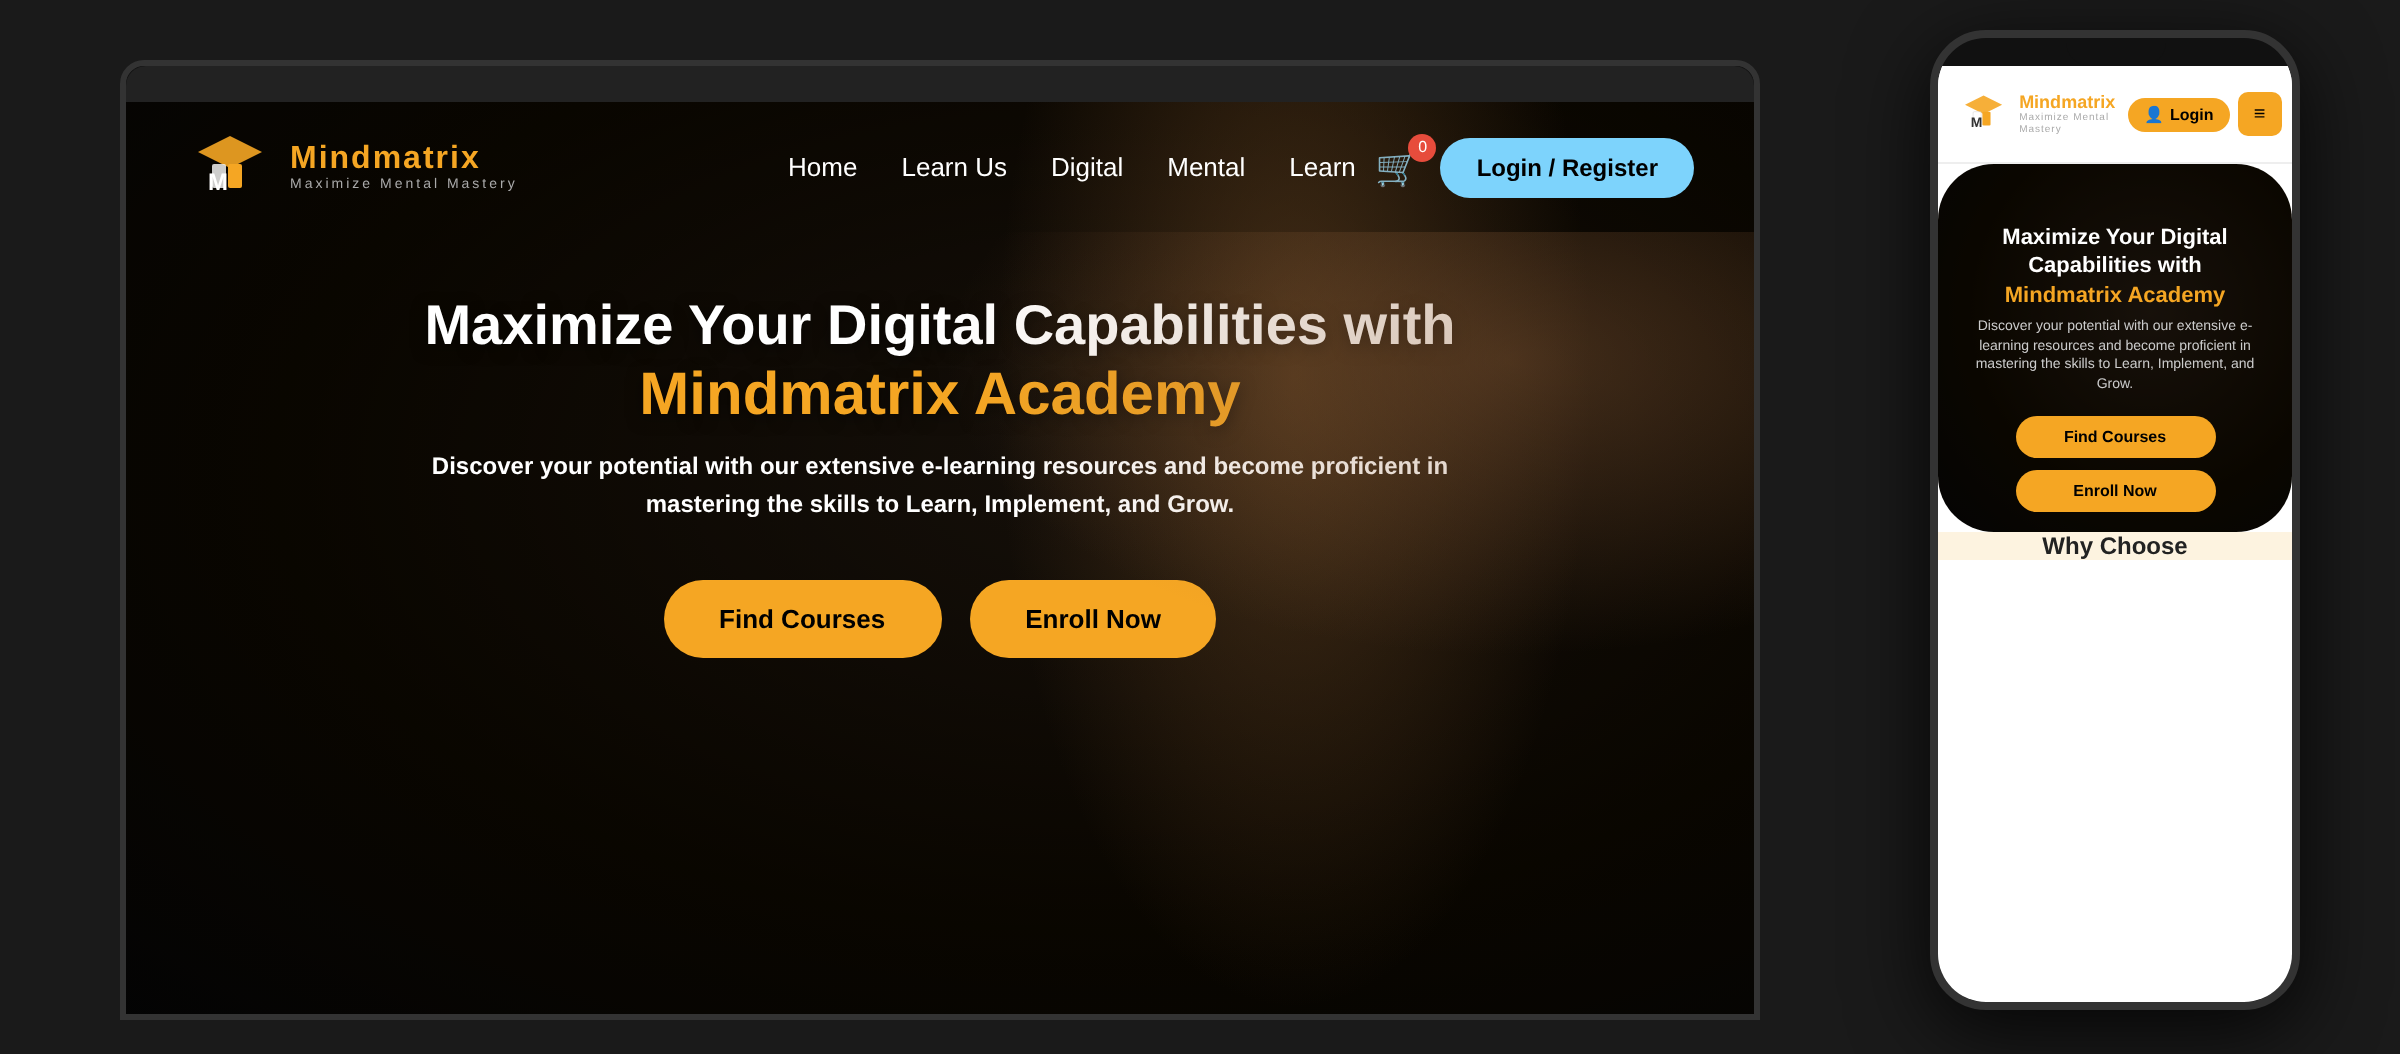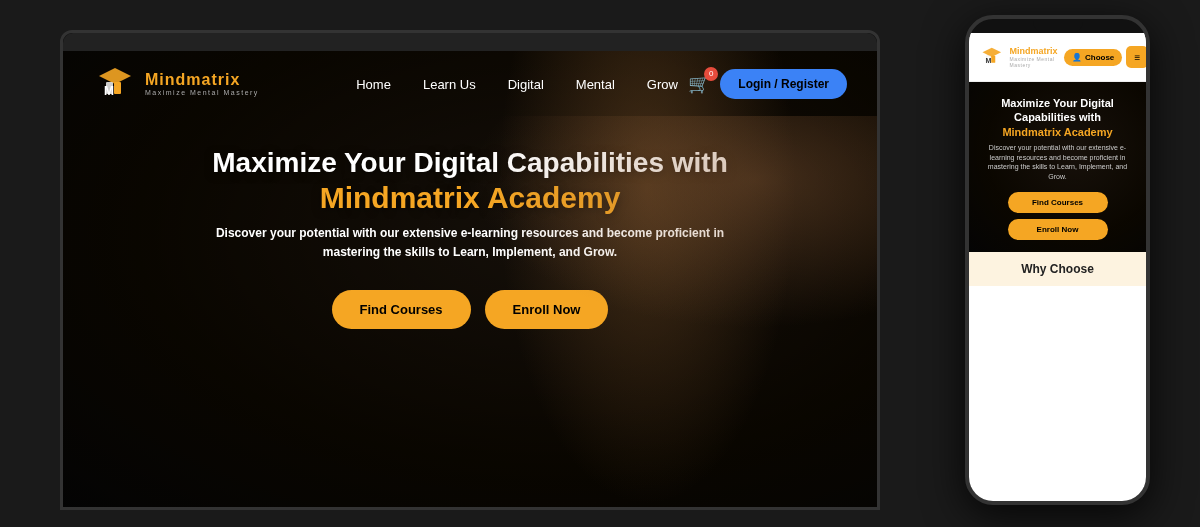--- a/index.html
+++ b/index.html
@@ -98,21 +98,21 @@
 
     .logo-subtitle {
       font-size: 7px;
       color: #aaa;
       letter-spacing: 1.5px;
     }
 
     .nav-links {
       display: flex;
       align-items: center;
-      gap: 32px;
+      gap: 22px;
       list-style: none;
     }
 
     .nav-links li a {
       color: #fff;
       text-decoration: none;
       font-size: 13px;
       font-weight: 500;
       transition: color 0.2s;
     }
@@ -132,21 +132,21 @@
       font-size: 8px;
       width: 14px;
       height: 14px;
       border-radius: 50%;
       display: flex;
       align-items: center;
       justify-content: center;
     }
 
     .login-btn {
-      background: #3b82f6;
+      background: #7dd3fc;
       color: #000;
       border: none;
       padding: 8px 18px;
       border-radius: 25px;
       font-size: 12px;
       font-weight: 700;
       cursor: pointer;
       white-space: nowrap;
     }
 
@@ -300,25 +300,26 @@
       font-weight: 700;
       cursor: pointer;
       display: flex;
       align-items: center;
       justify-content: center;
     }
 
     
     .mobile-hero {
       position: relative;
-      padding: 14px 10px 10px;
+      padding: 30px 10px 10px;
       background: linear-gradient(rgba(0,0,0,0.6), rgba(0,0,0,0.6)),
         radial-gradient(ellipse at 60% 40%, #3a2a1a 0%, #1a1000 60%, #0a0a0a 100%);
       min-height: 170px;
       overflow: hidden;
+      border-radius: 28px;
     }
 
     .mobile-hero-title {
       font-size: 11px;
       font-weight: 900;
       color: #fff;
       line-height: 1.3;
       margin-bottom: 4px;
       text-align: center;
     }
@@ -351,21 +352,20 @@
       font-size: 8px;
       font-weight: 700;
       cursor: pointer;
       width: 100px;
       text-align: center;
     }
 
     
     .mobile-why {
       background: #fdf3e0;
-      padding: 10px;
     }
 
     .mobile-why-title {
       font-size: 12px;
       font-weight: 900;
       color: #222;
       text-align: center;
     }
 
     
@@ -416,21 +416,21 @@
           </div>
           <div class="logo-subtitle">Maximize Mental Mastery</div>
         </div>
       </div>
 
       <ul class="nav-links">
         <li><a href="#">Home</a></li>
         <li><a href="#">Learn Us</a></li>
         <li><a href="#">Digital</a></li>
         <li><a href="#">Mental</a></li>
-        <li><a href="#">Grow</a></li>
+        <li><a href="#">Learn</a></li>
       </ul>
 
       <div class="cart-icon" style="color:#fff; font-size:18px; margin: 0 10px;">
         🛒
         <span class="cart-badge">0</span>
       </div>
 
       <button class="login-btn">Login / Register</button>
     </nav>
 
@@ -466,21 +466,21 @@
         <div>
           <div class="mobile-logo-text">
             <span>Mind</span><span style="color:#f5a623;">matrix</span>
           </div>
           <div class="mobile-logo-subtitle">Maximize Mental Mastery</div>
         </div>
       </div>
       <div style="display:flex;gap:4px;align-items:center;">
         <button class="mobile-login-btn">
           <span>👤</span>
-          <span>Choose</span>
+          <span>Login</span>
         </button>
         <button class="mobile-menu-btn">≡</button>
       </div>
     </div>
 
     <div class="mobile-hero">
       <h2 class="mobile-hero-title">
         <span>Maximize Your Digital</span><br>
         <span>Capabilities with</span><br>
         <span class="mobile-hero-accent">Mindmatrix Academy</span>

